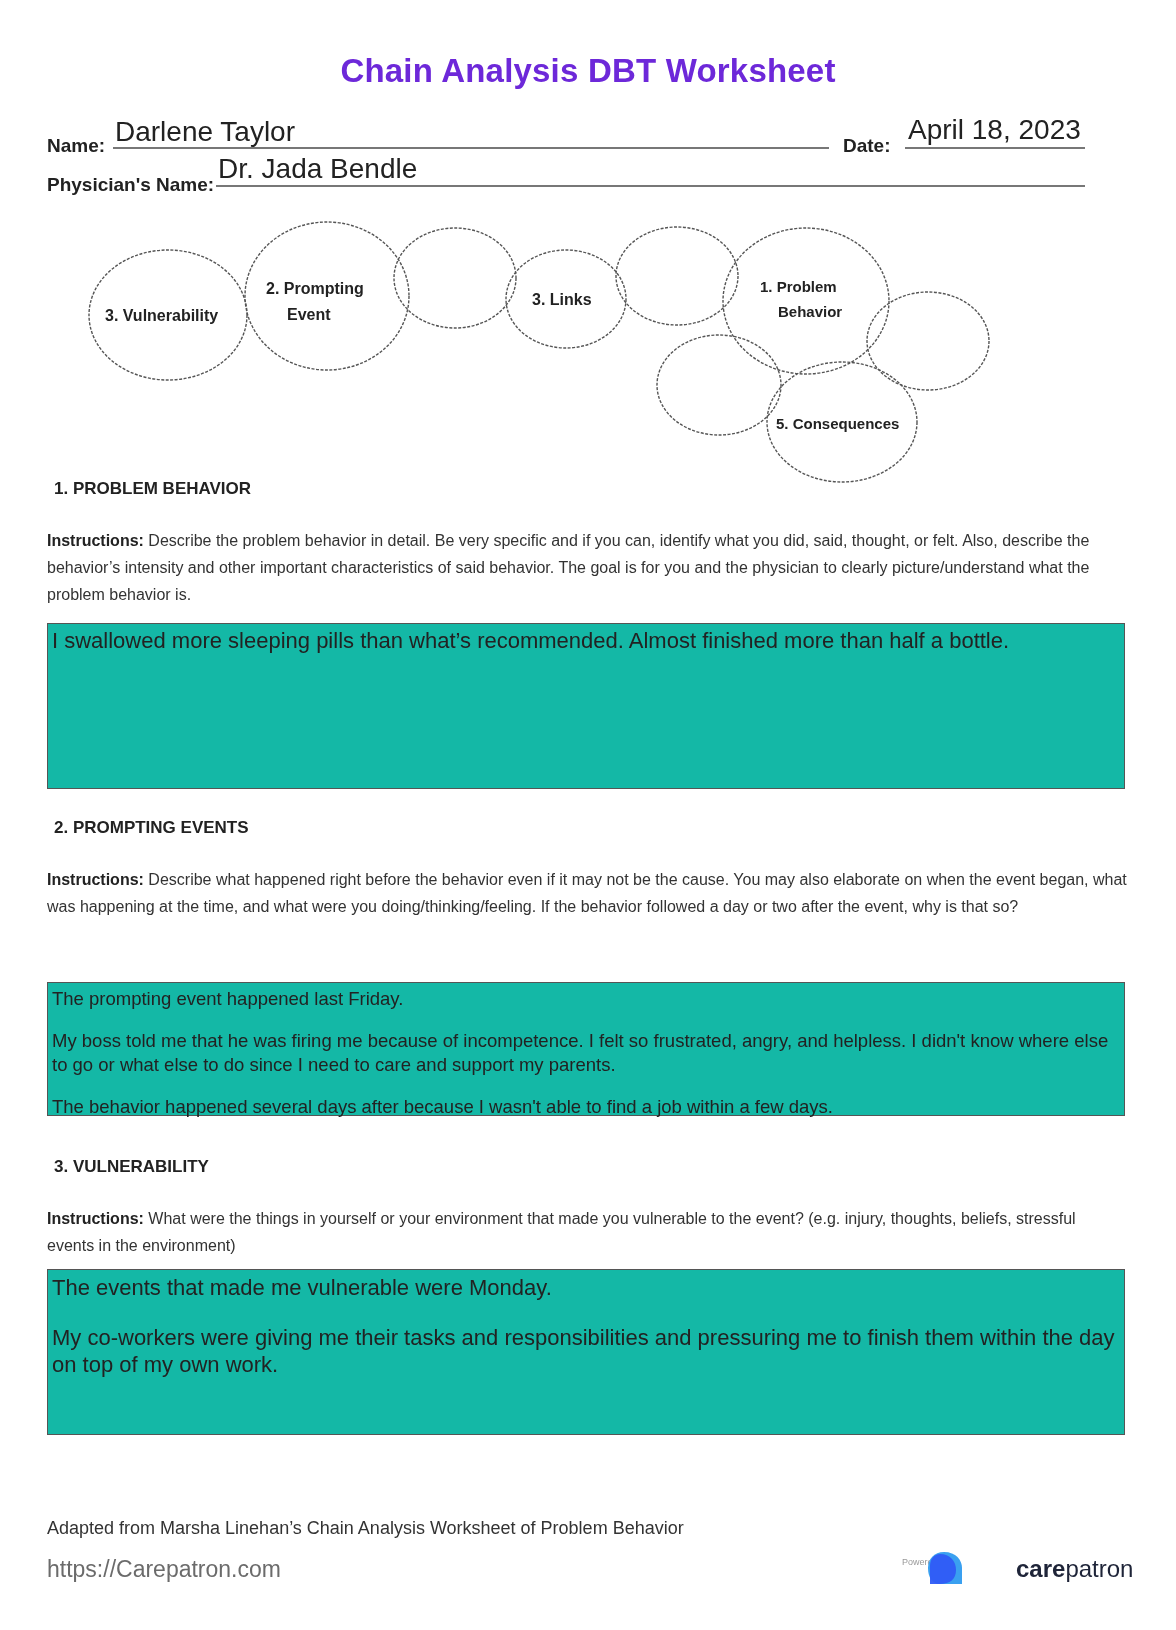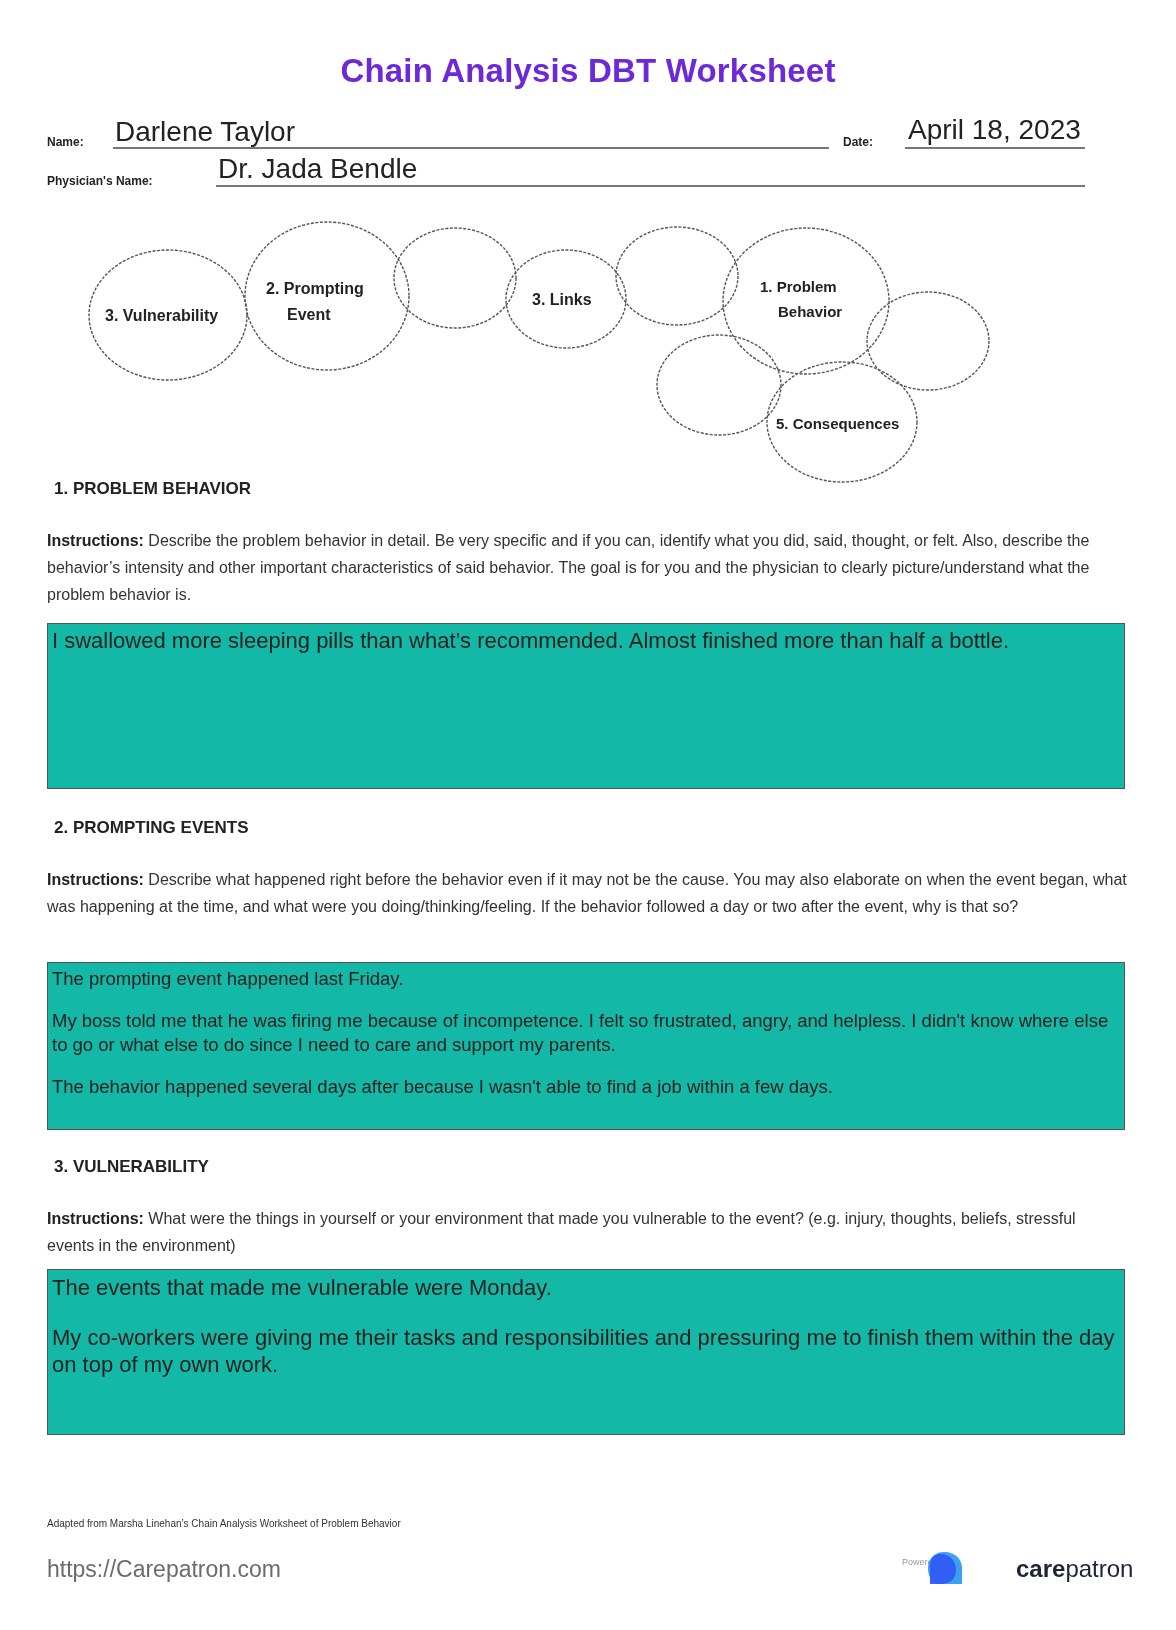--- a/index.html
+++ b/index.html
@@ -1,32 +1,32 @@
 <!DOCTYPE html>
 <html><head>
 <meta charset="utf-8">
 <style>
   html, body { margin:0; padding:0; background:#ffffff; }
   body { width:1176px; height:1630px; position:relative; font-family:"Liberation Sans", sans-serif; color:#222; overflow:hidden; }
   .abs { position:absolute; }
   .title { top:52px; left:0; width:1176px; text-align:center; font-size:33px; font-weight:bold; color:#6d28d9; letter-spacing:0.2px; }
-  .lbl { font-size:12px; font-weight:bold; color:#222; }
+  .lbl { font-size:19px; font-weight:bold; color:#222; }
   .val { font-size:28px; color:#222; }
   .line { height:0; border-top:2px solid #777; }
   .heading { font-size:17px; font-weight:bold; color:#222; left:54px; }
   .instr { left:47px; width:1080px; font-size:16px; line-height:27px; color:#333; }
   .instr b { color:#222; }
   .box { left:47px; width:1078px; border:1.5px solid #555; box-sizing:border-box; background:#14b8a6; padding:4px 4px; }
   .box p { margin:0; }
   .t1 { font-size:22px; line-height:26px; color:#222; }
   .t2 { font-size:18.5px; line-height:24px; color:#222; }
   .t2 p { margin-bottom:18px; }
   .t3 { font-size:22px; line-height:27px; color:#222; }
   .t3 p { margin-bottom:23px; }
-  .footnote { left:47px; top:1518px; font-size:10px; color:#333; }
+  .footnote { left:47px; top:1518px; font-size:18px; color:#333; }
   .url { left:47px; top:1556px; font-size:23px; color:#6b6b6b; }
   .powered { left:902px; top:1557px; font-size:9px; color:#999; }
   .brand { left:1016px; top:1555px; font-size:24px; color:#1e2438; }
   .brand b { font-weight:bold; }
   svg text { font-family:"Liberation Sans", sans-serif; font-weight:bold; font-size:16px; fill:#222; }
 </style>
 </head>
 <body>
 
 <div class="abs title">Chain Analysis DBT Worksheet</div>
@@ -65,21 +65,21 @@
 </svg>
 
 <div class="abs heading" style="top:479px;">1. PROBLEM BEHAVIOR</div>
 <div class="abs instr" style="top:527px;"><b>Instructions:</b> <span>Describe the problem behavior in detail. Be very specific and if you can, identify what you did, said, thought, or felt. Also, describe the behavior’s intensity and other important characteristics of said behavior. The goal is for you and the physician to clearly picture/understand what the problem behavior is.</span></div>
 <div class="abs box t1" style="top:623px; height:166px;">
   <p>I swallowed more sleeping pills than what’s recommended. Almost finished more than half a bottle.</p>
 </div>
 
 <div class="abs heading" style="top:818px;">2. PROMPTING EVENTS</div>
 <div class="abs instr" style="top:866px;"><b>Instructions:</b> <span>Describe what happened right before the behavior even if it may not be the cause. You may also elaborate on when the event began, what was happening at the time, and what were you doing/thinking/feeling. If the behavior followed a day or two after the event, why is that so?</span></div>
-<div class="abs box t2" style="top:962px; height:168px;">
+<div class="abs box t2" style="top:982px; height:134px;">
   <p>The prompting event happened last Friday.</p>
   <p>My boss told me that he was firing me because of incompetence. I felt so frustrated, angry, and helpless. I didn't know where else to go or what else to do since I need to care and support my parents.</p>
   <p>The behavior happened several days after because I wasn't able to find a job within a few days.</p>
 </div>
 
 <div class="abs heading" style="top:1157px;">3. VULNERABILITY</div>
 <div class="abs instr" style="top:1205px;"><b>Instructions:</b> <span>What were the things in yourself or your environment that made you vulnerable to the event? (e.g. injury, thoughts, beliefs, stressful events in the environment)</span></div>
 <div class="abs box t3" style="top:1269px; height:166px;">
   <p>The events that made me vulnerable were Monday.</p>
   <p>My co-workers were giving me their tasks and responsibilities and pressuring me to finish them within the day on top of my own work.</p>

